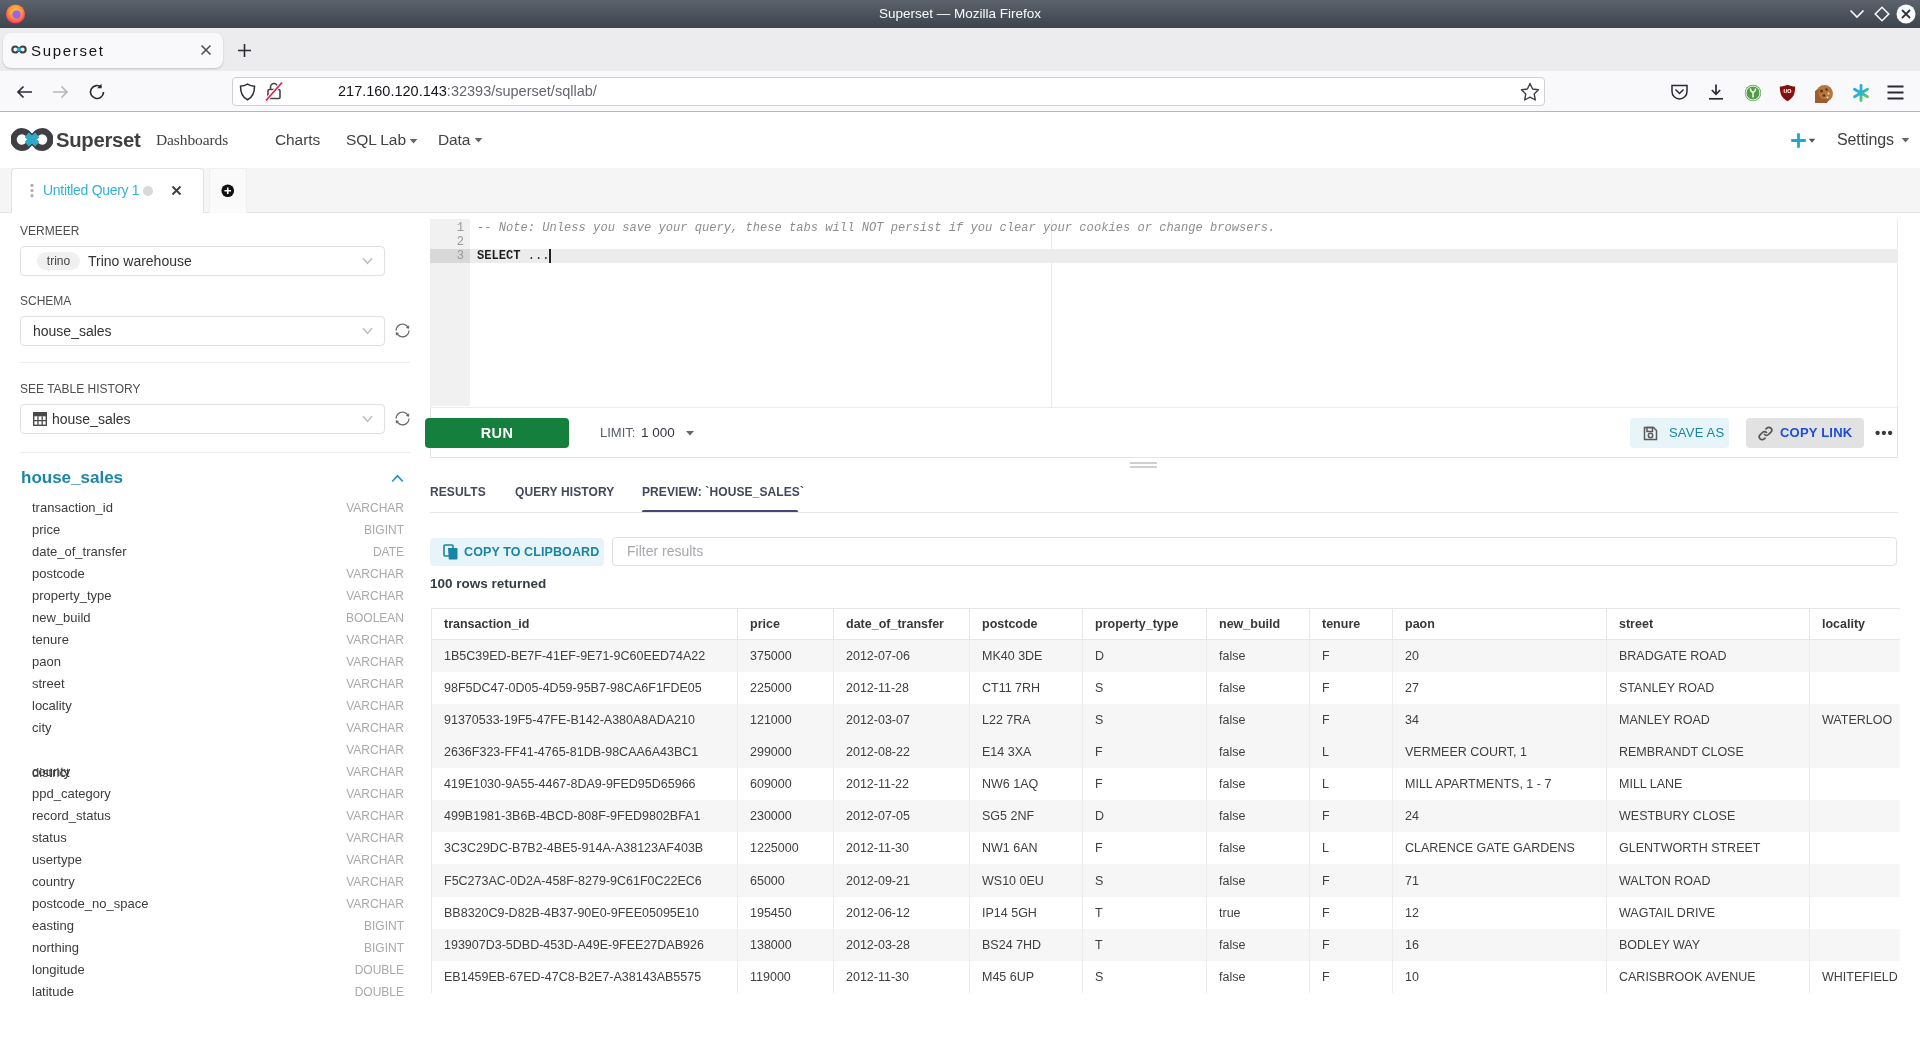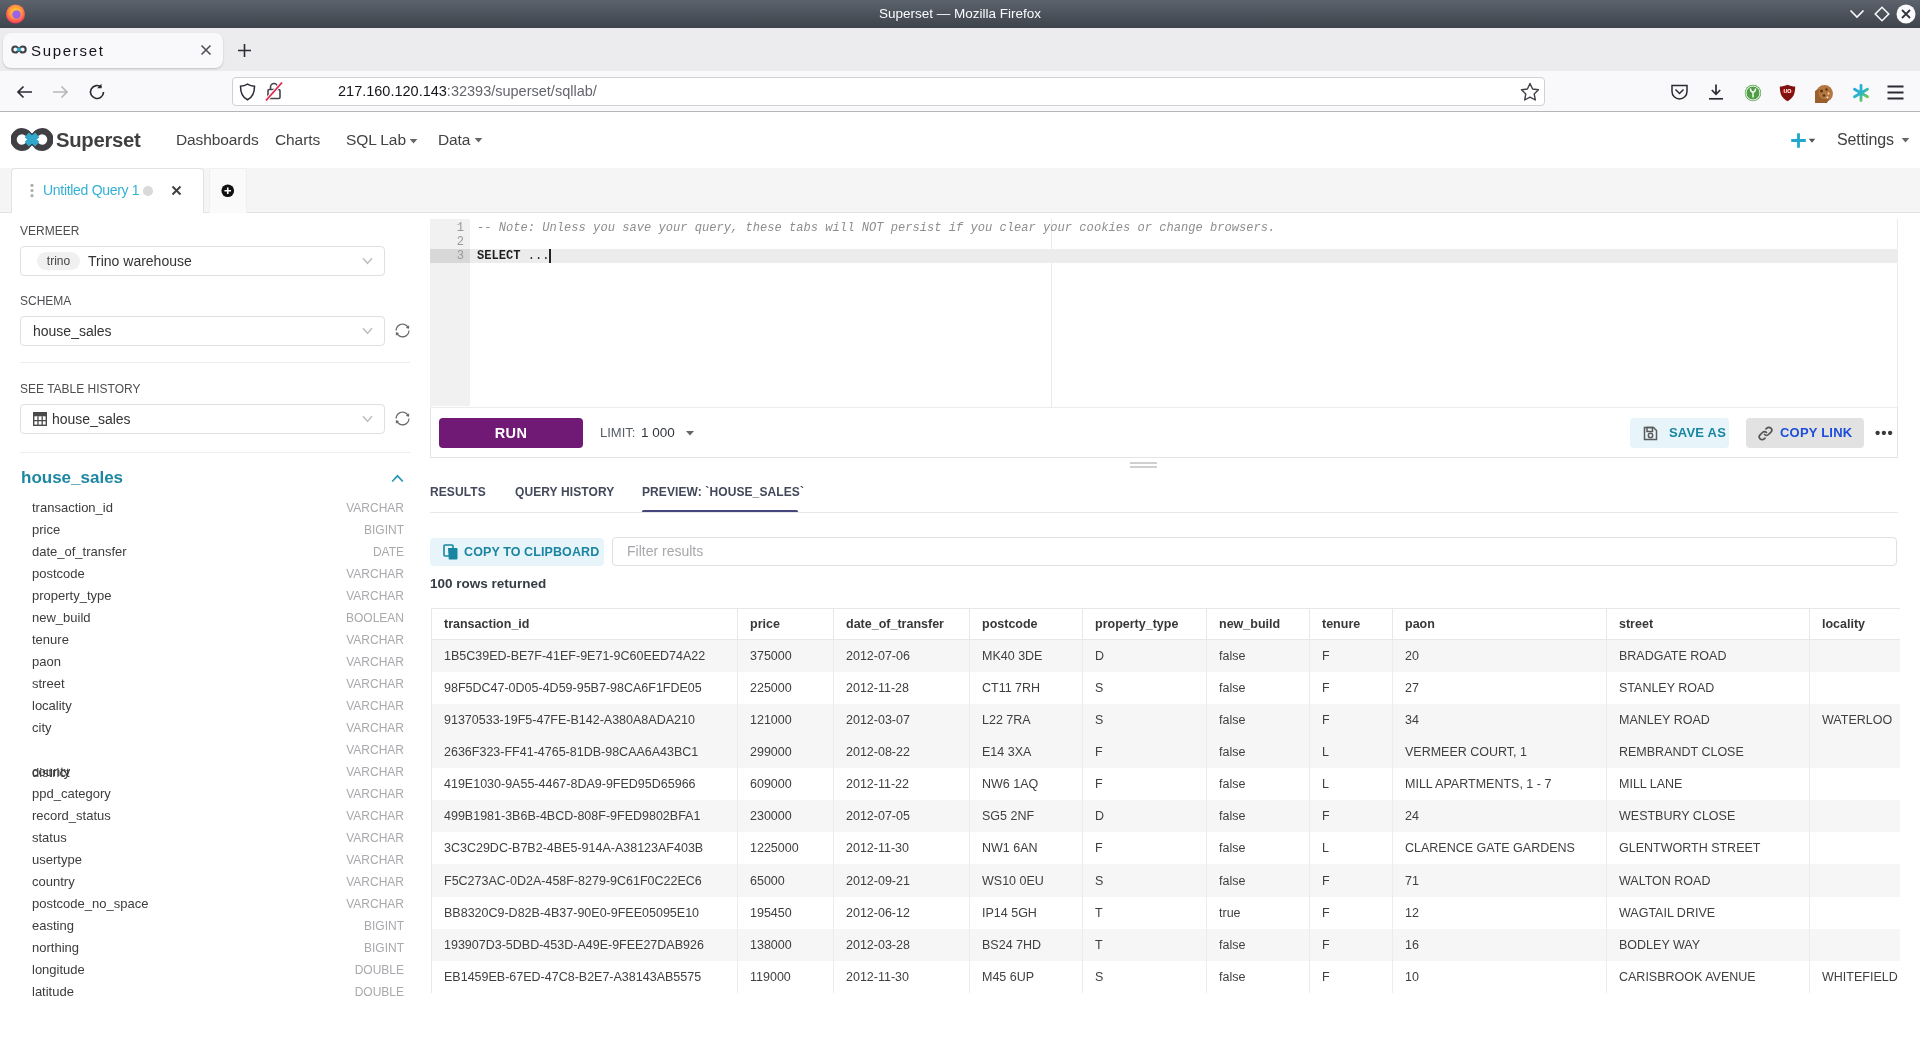--- a/index.html
+++ b/index.html
@@ -31,21 +31,21 @@
 .selbox { left:20px; width:365px; height:30px; border:1px solid #e0e0e0; border-radius:4px; background:#fff; }
 .seltext { font-size:14px; color:#333; }
 .colname { left:32px; font-size:13px; color:#3c3c3e; height:22px; line-height:22px; }
 .coltype { right:calc(1920px - 404px); font-size:12px; color:#a9a9ad; height:22px; line-height:22px; }
 
 #editor { left:430px; top:219px; width:1468px; height:188px; background:#fff; border-left:1px solid #ececec; border-right:1px solid #ececec; }
 #gutter { left:430px; top:219px; width:40px; height:187px; background:#f1f1f1; }
 .lnum { width:34px; text-align:right; font-family:"Liberation Mono",monospace; font-size:12.1px; color:#9a9a9a; height:14px; line-height:14px; }
 .codeline { left:477px; font-family:"Liberation Mono",monospace; font-size:12.1px; height:14px; line-height:14px; color:#1f1f1f; white-space:pre; }
 #toolbar { left:430px; top:407px; width:1468px; height:51px; background:#fff; border:1px solid #e4e4e4; border-top:1px solid #ececec; }
-#runbtn { left:439px; top:418px; width:144px; height:30px; background:#701a75; border-radius:4px; color:#fff; font-size:14.5px; font-weight:bold; text-align:center; line-height:30px; letter-spacing:.4px; }
+#runbtn { left:425px; top:418px; width:144px; height:30px; background:#15803d; border-radius:4px; color:#fff; font-size:14.5px; font-weight:bold; text-align:center; line-height:30px; letter-spacing:.4px; }
 
 .stab { top:478px; height:28px; line-height:28px; font-size:12px; font-weight:bold; color:#43485a; letter-spacing:.1px; }
 #inkbar { left:642px; top:510px; width:156px; height:3px; background:#45457e; border-radius:2px; }
 #stabline { left:430px; top:512px; width:1468px; height:1px; background:#e8e8e8; }
 #copybtn { left:430px; top:538px; width:174px; height:28px; background:#e7f4f9; border-radius:4px; }
 #filterbox { left:612px; top:537px; width:1285px; height:29px; border:1px solid #e0e0e0; border-radius:4px; background:#fff; }
 #rowsret { left:430px; top:576px; font-size:13.5px; font-weight:bold; color:#363c45; }
 
 #rtable { left:431px; top:608px; width:1468px; }
 table { border-collapse:collapse; table-layout:fixed; width:1468px; font-size:12.5px; color:#3f3f41; }
@@ -169,21 +169,21 @@
       <path d="M0.5 1.5 h16 M0.5 7.5 h16 M0.5 13.5 h16" stroke="#2b2b33" stroke-width="1.8"></path>
     </svg>
 
   <div class="abs" id="nav"></div>
   <svg class="abs" style="left:11px; top:127px;" width="42" height="25" viewBox="0 0 42 25">
       <path d="M21 12.5 C18.5 7.5 15.5 4.2 10.9 4.2 a8.3 8.3 0 0 0 0 16.6 C15.5 20.8 18.5 17.5 21 12.5 z" fill="none" stroke="#3f3f44" stroke-width="6.2"></path>
       <path d="M21 12.5 C23.5 7.5 26.5 4.2 31.1 4.2 a8.3 8.3 0 0 1 0 16.6 C26.5 20.8 23.5 17.5 21 12.5 z" fill="none" stroke="#3f3f44" stroke-width="6.2"></path>
       <path d="M15.7 7.9 L26.3 17.1 M15.7 17.1 L26.3 7.9" stroke="#2fa8cb" stroke-width="6.2"></path>
     </svg>
   <div class="abs" style="left:56px; top:112px; height:56px; line-height:56px; font-size:20.3px; font-weight:bold; color:#3f3f41; letter-spacing:-0.3px;">Superset</div>
-  <div class="abs navitem" style="left:176px;">Dashboards</div>
+  <div class="abs navitem" style="left:156px;font-family:Liberation Serif, serif;">Dashboards</div>
   <div class="abs navitem" style="left:275px;">Charts</div>
   <div class="abs navitem" style="left:346px;">SQL Lab</div>
   <svg class="abs" style="left:409px; top:138px;" width="9" height="7" viewBox="0 0 9 7">
       <path d="M0.7 1 L4.5 5.6 L8.3 1 Z" fill="#666"></path>
     </svg>
   <div class="abs navitem" style="left:438px;">Data</div>
   <svg class="abs" style="left:474px; top:137px;" width="9" height="7" viewBox="0 0 9 7">
       <path d="M0.7 1 L4.5 5.6 L8.3 1 Z" fill="#666"></path>
     </svg>
   <svg class="abs" style="left:1790px; top:132px;" width="17" height="17" viewBox="0 0 17 17">
@@ -316,21 +316,21 @@
   <div class="abs" style="left:641px; top:418px; height:30px; line-height:30px; font-size:13.5px; color:#31363d;">1 000</div>
   <svg class="abs" style="left:685px; top:429px;" width="10" height="8" viewBox="0 0 10 8">
       <path d="M1 2 L5 6.5 L9 2 Z" fill="#666"></path>
     </svg>
   <div class="abs" id="saveas" style="left:1630px; top:418px; width:99px; height:30px; background:#e7f4f9; border-radius:4px;"></div>
   <svg class="abs" style="left:1642px; top:425px;" width="17" height="17" viewBox="0 0 17 17">
       <path d="M2.5 2.5 h9 l3 3 v9 h-12 z" fill="none" stroke="#5a5a5a" stroke-width="1.5"></path>
       <path d="M5 2.5 h5.5 v4 h-5.5 z" fill="none" stroke="#5a5a5a" stroke-width="1.5"></path>
       <circle cx="8.5" cy="10.5" r="2.2" fill="none" stroke="#5a5a5a" stroke-width="1.5"></circle>
     </svg>
-  <div class="abs" style="left:1669px; top:418px; height:30px; line-height:30px; font-size:13px; font-weight:bold; color:#1985a0; letter-spacing:.2px;">SAVE AS</div>
+  <div class="abs" style="left:1669px; top:418px; height:30px; line-height:30px; font-size:13px; font-weight:normal; color:#1985a0; letter-spacing:.2px;">SAVE AS</div>
   <div class="abs" id="copylink" style="left:1746px; top:418px; width:118px; height:30px; background:#e2e2e2; border-radius:4px;"></div>
   <svg class="abs" style="left:1757px; top:425px;" width="17" height="17" viewBox="0 0 24 24">
       <path d="M10.6 13.4a4 4 0 0 0 5.7 0l3.3-3.3a4 4 0 1 0-5.7-5.7l-1.2 1.2" fill="none" stroke="#555" stroke-width="2.4" stroke-linecap="round"></path>
       <path d="M13.4 10.6a4 4 0 0 0-5.7 0l-3.3 3.3a4 4 0 1 0 5.7 5.7l1.2-1.2" fill="none" stroke="#555" stroke-width="2.4" stroke-linecap="round"></path>
     </svg>
   <div class="abs" style="left:1780px; top:418px; height:30px; line-height:30px; font-size:13px; font-weight:bold; color:#1d4ed8; letter-spacing:.2px;">COPY LINK</div>
   <div class="abs" style="left:1875px; top:418px; height:30px; line-height:30px; font-size:15px; font-weight:bold; color:#3a3a3a; letter-spacing:1px;">•••</div>
 
   <div class="abs" style="left:1130px; top:462px; width:27px; height:1.5px; background:#cfcfcf;"></div>
   <div class="abs" style="left:1130px; top:466px; width:27px; height:1.5px; background:#cfcfcf;"></div>

